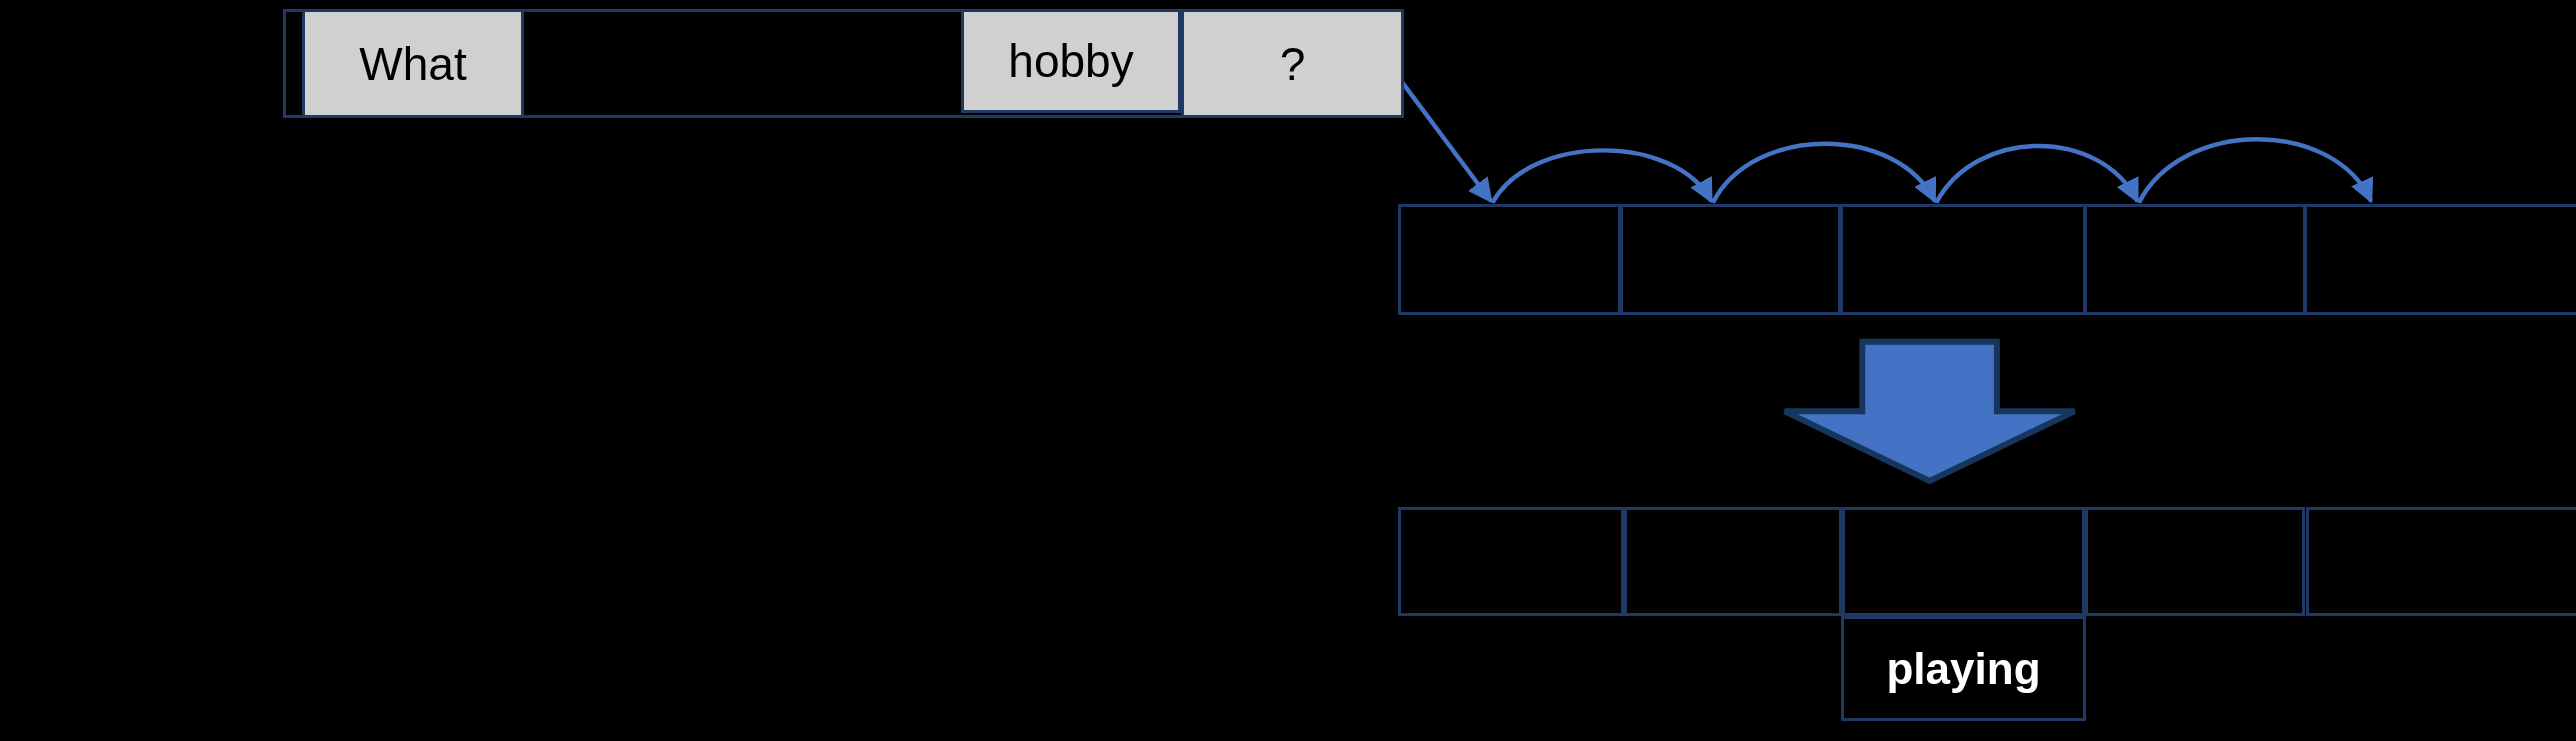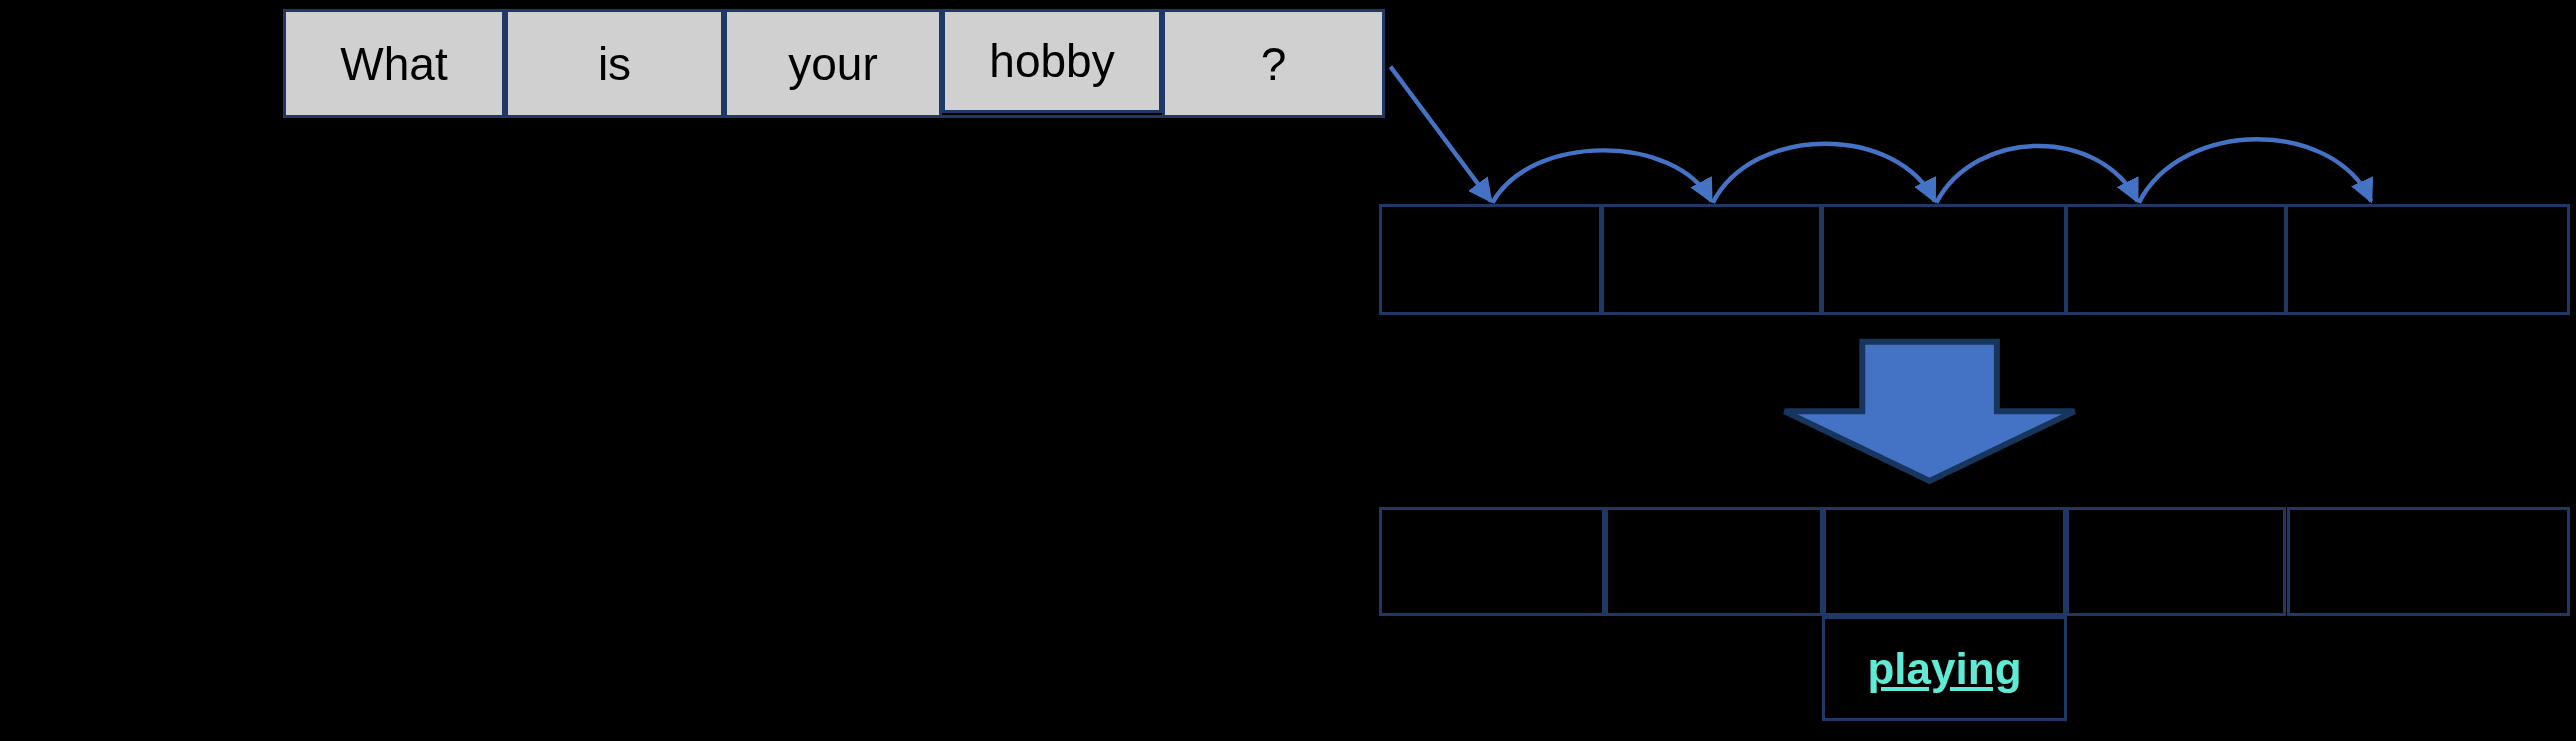--- a/index.html
+++ b/index.html
@@ -21,35 +21,35 @@
   .cell {
     position: absolute;
     box-sizing: border-box;
     border: 3px solid #1F3864;
     display: flex;
     align-items: center;
     justify-content: center;
     font-size: 46px;
     line-height: 1;
     color: #000000;
+    margin-left: 19px;
   }
   .cell.filled {
     background: #D0D0D0;
     color: #000000;
   }
   .cell.empty {
     background: #000000;
     border-color: #1F3864;
   }
   .cell.answer {
     background: #000000;
-    color: #5eead4;
+    color: #ffffff;
     font-weight: bold;
     font-size: 44px;
-    text-decoration: underline;
   }
   
   .tableframe {
     position: absolute;
     box-sizing: border-box;
     border: 3.7px solid #1F3864;
     pointer-events: none;
   }
   svg.overlay {
     position: absolute;
@@ -79,26 +79,20 @@
     <path d="M 2618 274 C 2672 172, 2840 172, 2890 272" stroke="#4472C4" stroke-width="6" fill="none" marker-end="url(#ah)"></path>
     <path d="M 2892 274 C 2950 160, 3155 160, 3206 272" stroke="#4472C4" stroke-width="6" fill="none" marker-end="url(#ah)"></path>
 
     <polygon points="2518,462 2700,462 2700,556 2805,556 2609,650 2413,556 2518,556" fill="#4472C4" stroke="#17365D" stroke-width="8" stroke-linejoin="miter"></polygon>
   </svg>
 
   <div class="tableframe" style="left:283px; top:9px; width:1102px; height:109px;"></div>
 
   <div class="cell filled" style="left:283px; top:9px; width:222px; height:109px;">
     <span>What</span>
-  </div>
-  <div class="cell filled" style="left:505px; top:9px; width:219px; height:109px;">
-    <span>is</span>
-  </div>
-  <div class="cell filled" style="left:724px; top:9px; width:218px; height:109px;">
-    <span>your</span>
   </div>
   <div class="cell filled" style="left:942px; top:9px; width:220px; height:104px;">
     <span>hobby</span>
   </div>
   <div class="cell filled" style="left:1162px; top:9px; width:223px; height:109px;">
     <span>?</span>
   </div>
 
   <div class="cell empty" style="left:1379px; top:204px; width:223px; height:111px;">
     <span></span>

